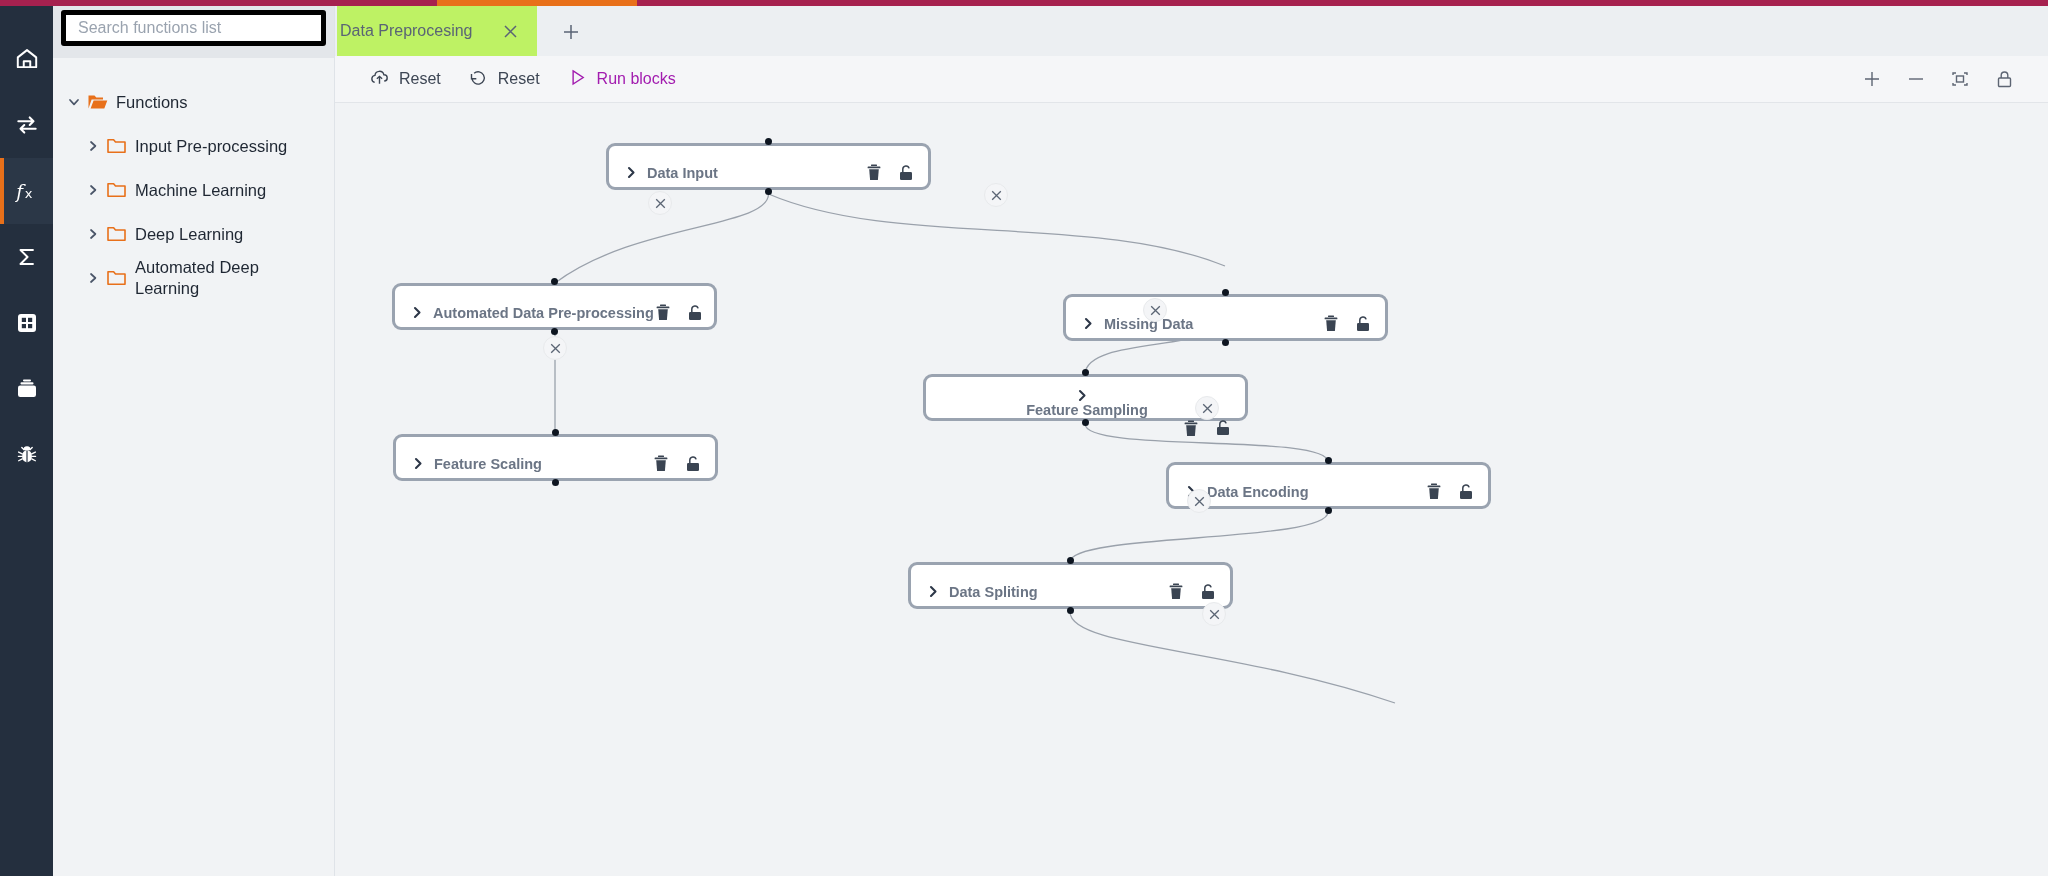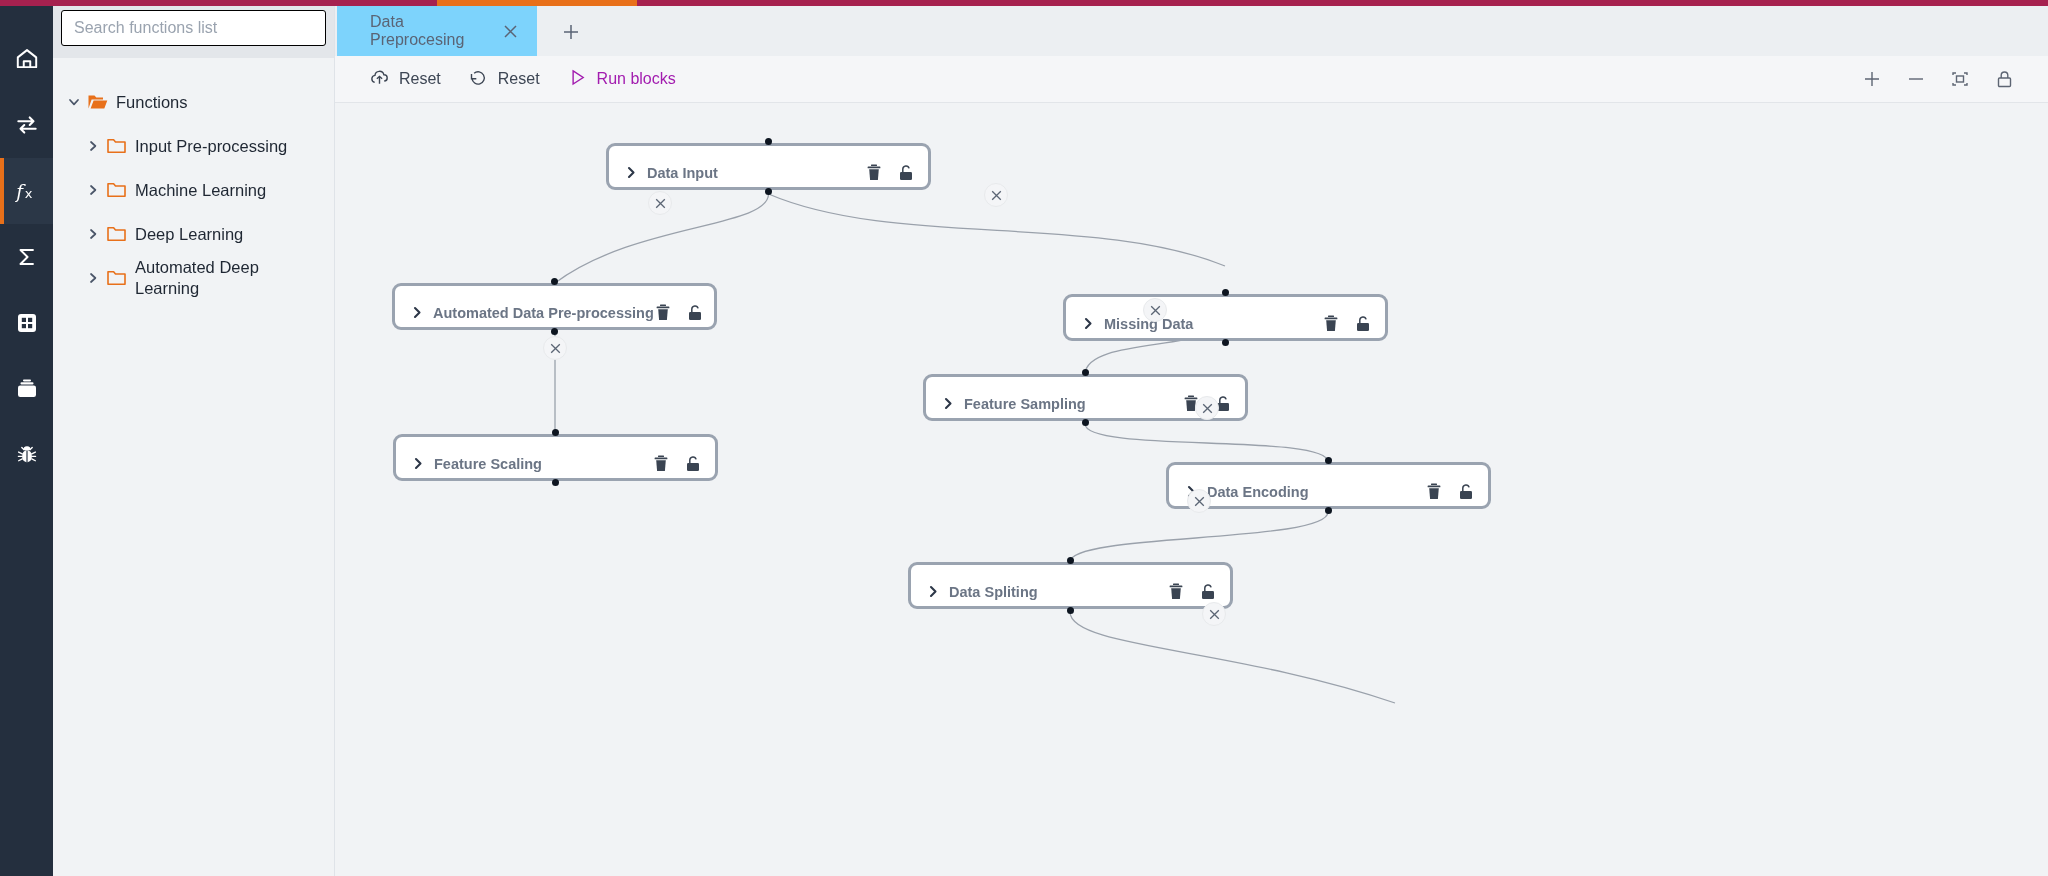--- a/index.html
+++ b/index.html
@@ -50,21 +50,21 @@
     z-index: 20;
   }
   .panel-search-wrap {
     height: 52px; background: #e3e6ea;
     display: flex; align-items: center;
     padding: 0 8px 8px 8px;
   }
   .panel-search {
     width: 100%; height: 36px;
     background: #ffffff;
-    border: 1px solid #000000; border-radius: 3px;
+    border: 5px solid #000000; border-radius: 3px;
     padding: 0 12px;
     font-size: 16px; color: #3c4858;
     font-family: "Liberation Sans", sans-serif;
     outline: none;
   }
   .panel-search::placeholder { color: #9aa3af; }
 
   .tree { padding-top: 22px; }
   .tree-row {
     display: flex; align-items: center;
@@ -93,23 +93,23 @@
   
   .tabstrip {
     position: absolute; top: 6px; left: 335px;
     width: 1713px; height: 50px;
     background: #eceff2;
     z-index: 15;
   }
   .tab {
     position: absolute; top: 0; left: 2px;
     height: 50px; width: 200px;
-    background: #7dd3fc;
+    background: #bef264;
     display: flex; align-items: center;
-    padding: 0 0 0 33px;
+    padding: 0 0 0 3px;
     cursor: pointer;
   }
   .tab-label {
     font-size: 16px; color: #5a6475;
     font-family: "Liberation Sans", sans-serif;
   }
   .tab-close {
     margin-left: auto; margin-right: 16px;
     width: 22px; height: 22px;
     display: flex; align-items: center; justify-content: center;
@@ -503,21 +503,21 @@
             <span class="node-act">
               <svg width="16" height="18" viewBox="0 0 16 18" fill="none" stroke="currentColor" stroke-width="1.5">
                 <rect x="2" y="8" width="12" height="8" rx="1.3" fill="currentColor" stroke="none"></rect>
                 <path d="M4.8 8 L4.8 5.1 A3.2 3.2 0 0 1 11.1 4.4"></path>
               </svg>
             </span>
           </span>
           <span class="port top"></span>
           <span class="port bottom"></span>
         </div>
-        <div class="node" style="left: 588px; top: 271px; width: 325px;">
+        <div class="node" style="left: 588px; top: 271px; width: 325px; flex-direction: column;">
           <span class="node-chev">
             <svg width="13" height="13" viewBox="0 0 13 13" fill="none" stroke="currentColor" stroke-width="2.1" stroke-linecap="round" stroke-linejoin="round">
               <path d="M4 2 L8.5 6.5 L4 11"></path>
             </svg>
           </span>
           <span class="node-title">Feature Sampling</span>
           <span class="node-actions">
             <span class="node-act">
               <svg width="16" height="17" viewBox="0 0 16 17" fill="currentColor">
                 <rect x="5" y="0.6" width="6" height="1.5" rx="0.5"></rect>

